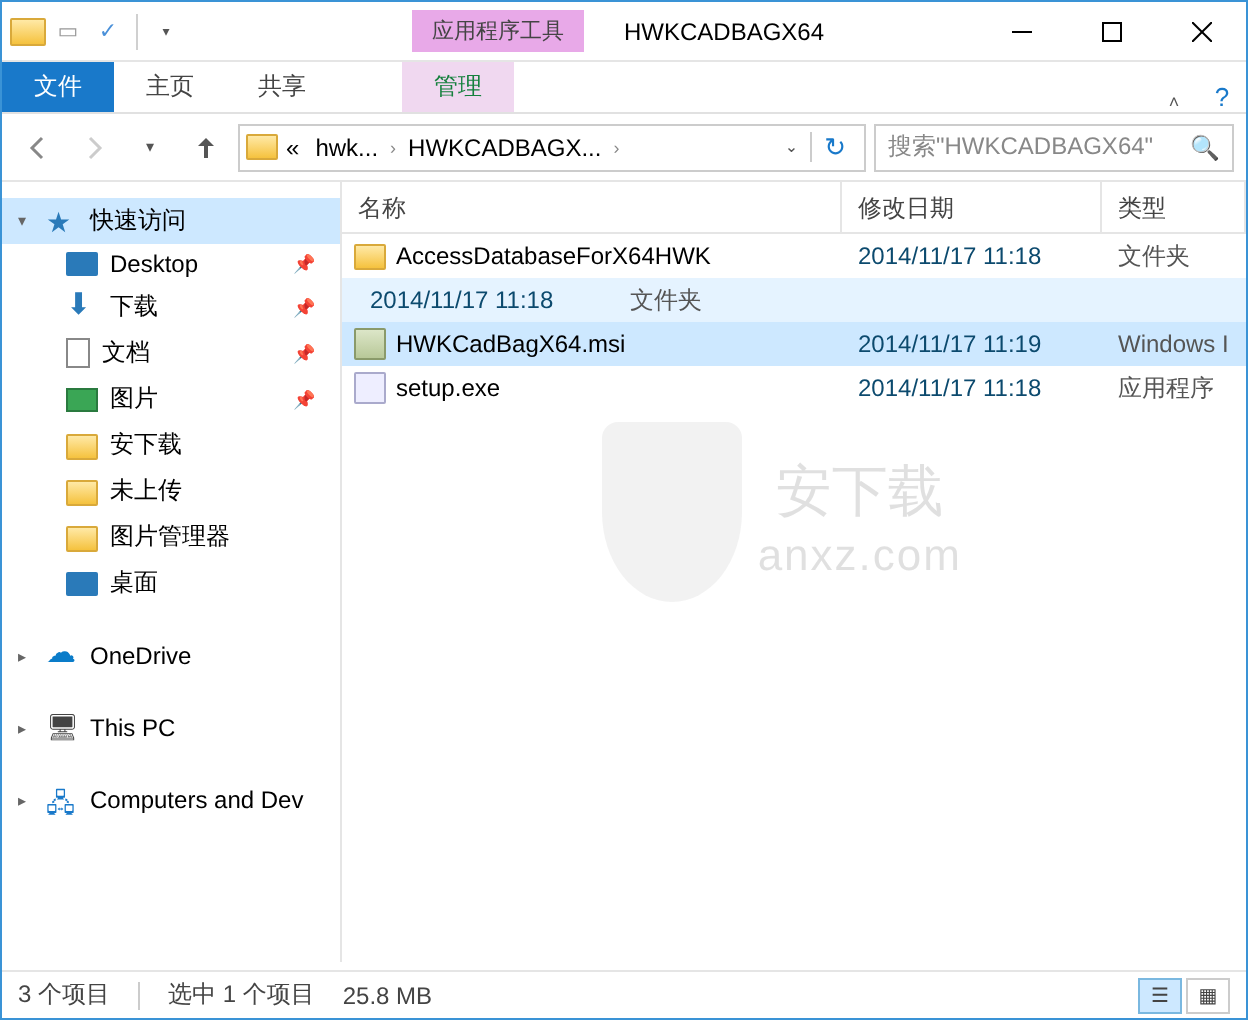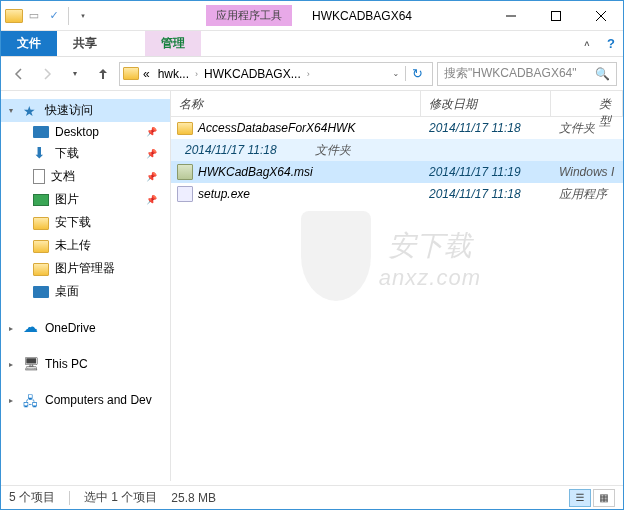--- a/index.html
+++ b/index.html
@@ -11,21 +11,21 @@
 .titlebar .qat-icon { width: 18px; height: 18px; display: flex; align-items: center; justify-content: center; font-size: 11px; }
 .titlebar .folder-ico { width: 18px; height: 14px; background: linear-gradient(#ffe9a6, #f5c23e); border: 1px solid #d9a93a; border-radius: 1px; }
 .titlebar .sep { width: 1px; height: 18px; background: #d0d0d0; margin: 0 3px; }
 .titlebar .contextual { background: #e8a9e8; color: #444; font-size: 11px; padding: 3px 10px; margin-left: 110px; }
 .titlebar .title { font-size: 12px; color: #000; margin-left: 20px; flex: 1; }
 .titlebar .win-controls { display: flex; }
 .titlebar .win-btn { width: 45px; height: 28px; display: flex; align-items: center; justify-content: center; }
 .titlebar .win-btn svg { width: 10px; height: 10px; }
 
 
-.ribbon { height: 26px; display: flex; align-items: center; border-bottom: 1px solid #e1e1e1; font-weight: bold; }
+.ribbon { height: 26px; display: flex; align-items: flex-end; border-bottom: 1px solid #e1e1e1; }
 .ribbon .tab { padding: 4px 16px; font-size: 12px; color: #444; display: flex; align-items: center; }
 .ribbon .tab.file { background: #1979ca; color: #fff; }
 .ribbon .tab.ctx { background: #f0d8f0; color: #15803d; margin-left: 32px; }
 .ribbon .spacer { flex: 1; }
 .ribbon .chev { width: 24px; display: flex; align-items: center; justify-content: center; }
 .ribbon .help { width: 24px; display: flex; align-items: center; justify-content: center; color: #1979ca; font-size: 13px; }
 
 
 .navbar { height: 34px; display: flex; align-items: center; gap: 4px; padding: 4px 6px; border-bottom: 1px solid #e5e5e5; }
 .nav-btn { width: 24px; height: 24px; display: flex; align-items: center; justify-content: center; color: #888; border-radius: 2px; }
@@ -53,26 +53,26 @@
 .ico-folder { background: linear-gradient(#ffe9a6, #f5c23e); border: 1px solid #d9a93a; border-radius: 1px; height: 13px; margin-top: 1px; }
 .ico-desktop { background: #2a7ab9; border-radius: 1px; height: 12px; }
 .ico-download { color: #2a7ab9; font-size: 15px; line-height: 14px; }
 .ico-doc { background: #fff; border: 1px solid #888; height: 15px; width: 12px; }
 .ico-pic { background: #3aa655; border: 1px solid #2a7a3f; height: 12px; }
 .ico-onedrive { color: #0a7cc9; font-size: 15px; line-height: 14px; }
 .ico-pc { color: #444; font-size: 13px; }
 .ico-net { color: #1979ca; font-size: 13px; }
 .pin { color: #666; font-size: 9px; margin-left: auto; margin-right: 6px; }
 
-.content { flex: 1; position: relative; background: #fff; font-style: italic; }
+.content { flex: 1; position: relative; background: #fff; }
 .columns { display: flex; height: 26px; border-bottom: 1px solid #e5e5e5; font-size: 12px; color: #444; }
 .columns .col { padding: 5px 8px; border-right: 1px solid #e5e5e5; }
 .col-name { width: 250px; }
 .col-date { width: 130px; }
-.col-type { flex: 1; margin-left: 40px; }
+.col-type { flex: 1; }
 .filelist { }
 .row { display: flex; align-items: center; height: 22px; font-size: 12px; padding-left: 6px; }
 .row.hover { background: #e5f3ff; }
 .row.selected { background: #cde8ff; }
 .row .c-name { width: 244px; display: flex; align-items: center; gap: 5px; }
 .row .c-date { width: 130px; color: #0c4a6e; padding-left: 8px; }
 .row .c-type { flex: 1; color: #555; padding-left: 8px; }
 .ico-msi { width: 16px; height: 16px; background: linear-gradient(#dce6c8, #b8c898); border: 1px solid #8a9a6a; border-radius: 1px; }
 .ico-exe { width: 16px; height: 16px; background: #eef; border: 1px solid #aac; border-radius: 1px; }
 
@@ -116,20 +116,21 @@
         <svg viewBox="0 0 10 10">
           <line x1="0" y1="0" x2="10" y2="10" stroke="#000"></line>
           <line x1="10" y1="0" x2="0" y2="10" stroke="#000"></line>
         </svg>
       </div>
   </div>
 </div>
 
 <div class="ribbon">
   <div class="tab file">文件</div>
+  <div class="tab">主页</div>
   <div class="tab">共享</div>
   <div class="tab ctx">管理</div>
   <div class="spacer"></div>
   <div class="chev" style="font-size:9px;color:#555">˄</div>
   <div class="help">?</div>
 </div>
 
 <div class="navbar">
   <div class="nav-btn">
     <svg width="16" height="16" viewBox="0 0 16 16">
@@ -272,21 +273,21 @@
       <span class="shield"></span>
       <span class="txt">
         <div>安下载</div>
         <div class="dom">anxz.com</div>
       </span>
     </div>
   </div>
 </div>
 
 <div class="status">
-  <span>5 个项目</span>
+  <span>3 个项目</span>
   <span class="vsep"></span>
   <span>选中 1 个项目</span>
   <span>25.8 MB</span>
   <div class="views">
     <div class="view-btn active">☰</div>
     <div class="view-btn">▦</div>
   </div>
 </div>
 
 </body></html>

